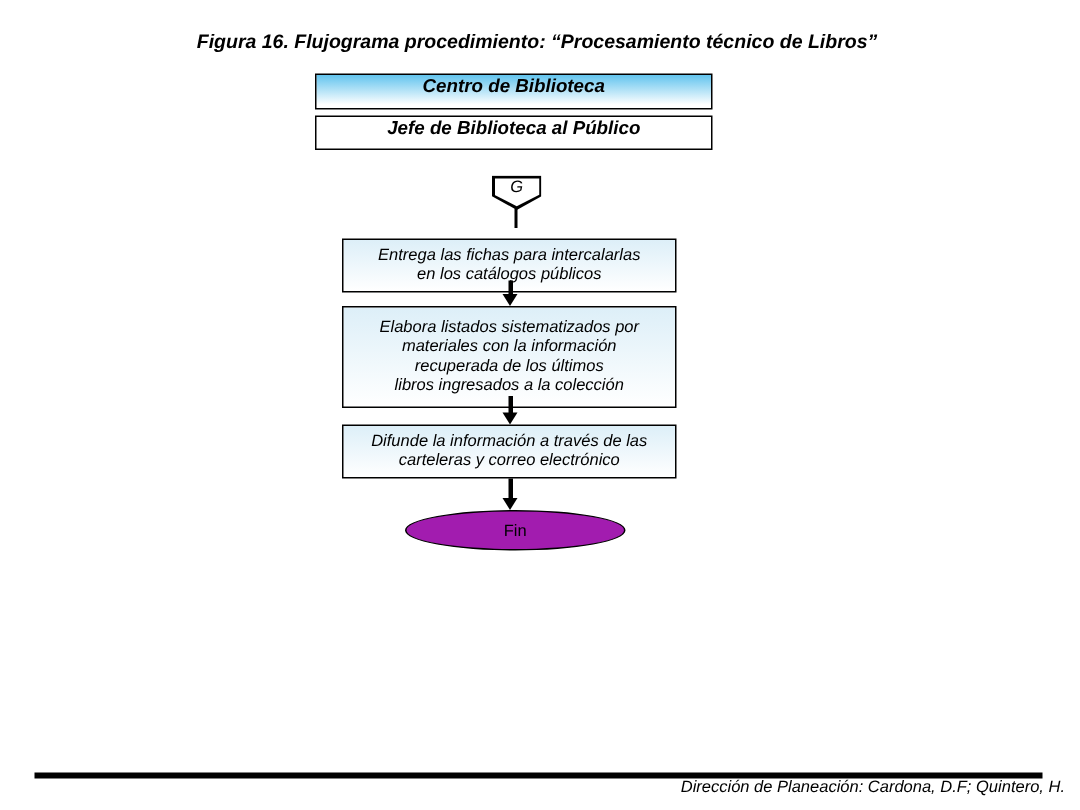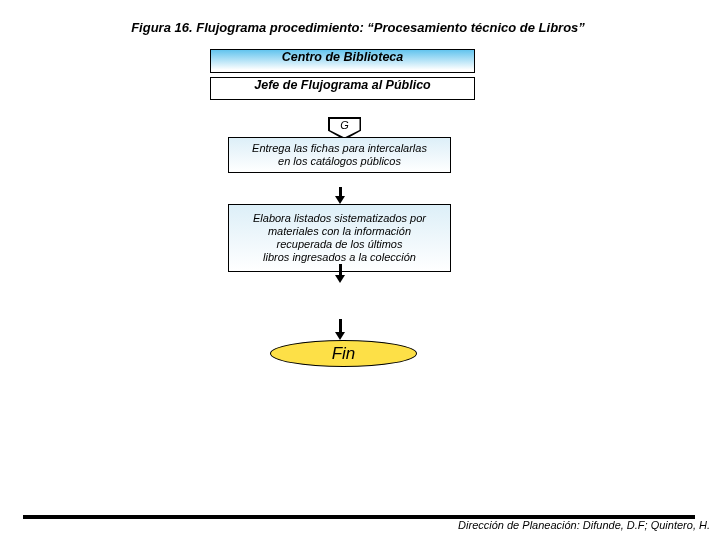--- a/index.html
+++ b/index.html
@@ -38,61 +38,61 @@
   }
   .stub{position:absolute;left:343px;top:139px;width:2px;height:13px;background:var(--border,#000);}
   .step{
     position:absolute;left:228px;width:223px;box-sizing:border-box;
     border:1px solid var(--border,#000);
     background:linear-gradient(180deg,var(--process-fill-top,#ddeff8) 0%,var(--process-fill-bottom,#ffffff) 100%);
     display:flex;align-items:center;justify-content:center;text-align:center;
     font-size:11px;font-style:italic;line-height:13px;
   }
   .step-text{white-space:pre-line;}
-  .step1{top:137px;height:36px;}
+  .step1{top:159px;height:36px;}
   .step2{top:204px;height:68px;}
   .step3{top:283px;height:36px;}
   .arrow{
     position:absolute;left:334px;width:12px;
     display:flex;flex-direction:column;align-items:center;
   }
   .arrow-line{flex:1;width:3px;background:var(--border,#000);}
   .arrow-head{
     width:0;height:0;margin-top:-1px;
     border-left:5.5px solid transparent;border-right:5.5px solid transparent;
     border-top:8px solid var(--border,#000);
   }
   .arrow1{top:187px;height:17px;}
   .arrow2{top:264px;height:19px;}
   .arrow3{top:319px;height:21px;}
   .terminator{
     position:absolute;left:270px;top:340px;width:147px;height:27px;box-sizing:border-box;
-    border:1px solid var(--border,#000);border-radius:50%;background:#fde047;
+    border:1px solid var(--border,#000);border-radius:50%;background:#a21caf;
     display:flex;align-items:center;justify-content:center;
-    font-size:17px;font-style:italic;
+    font-size:11px;
   }
   .footer-rule{position:absolute;left:23px;top:515px;width:672px;height:4px;background:var(--border,#000);}
   .footer-text{
     position:absolute;right:10px;top:519px;text-align:right;
     font-size:11px;font-style:italic;
   }
 </style>
 </head>
 <body>
 
 <div class="page">
 
   <div class="title">Figura 16. Flujograma procedimiento: “Procesamiento técnico de Libros”</div>
 
   <div class="hdr hdr1">
     <span>Centro de Biblioteca</span>
   </div>
 
   <div class="hdr hdr2">
-    <span>Jefe de Flujograma al Público</span>
+    <span>Jefe de Biblioteca al Público</span>
   </div>
 
   <div class="gconn">
     <div class="gconn-inner"></div>
     <span class="gconn-label">G</span>
   </div>
 
   <div class="stub"></div>
 
   <div class="step step1">
@@ -110,26 +110,30 @@
 materiales con la información
 recuperada de los últimos
 libros ingresados a la colección</span>
   </div>
 
   <div class="arrow arrow2">
     <div class="arrow-line"></div>
     <div class="arrow-head"></div>
   </div>
 
+  <div class="step step3">
+    <span class="step-text">Difunde la información a través de las
+carteleras y correo electrónico</span>
+  </div>
 
   <div class="arrow arrow3">
     <div class="arrow-line"></div>
     <div class="arrow-head"></div>
   </div>
 
   <div class="terminator">
     <span>Fin</span>
   </div>
 
   <div class="footer-rule"></div>
-  <div class="footer-text">Dirección de Planeación: Difunde, D.F; Quintero, H.</div>
+  <div class="footer-text">Dirección de Planeación: Cardona, D.F; Quintero, H.</div>
 
 </div>
 
 </body></html>

